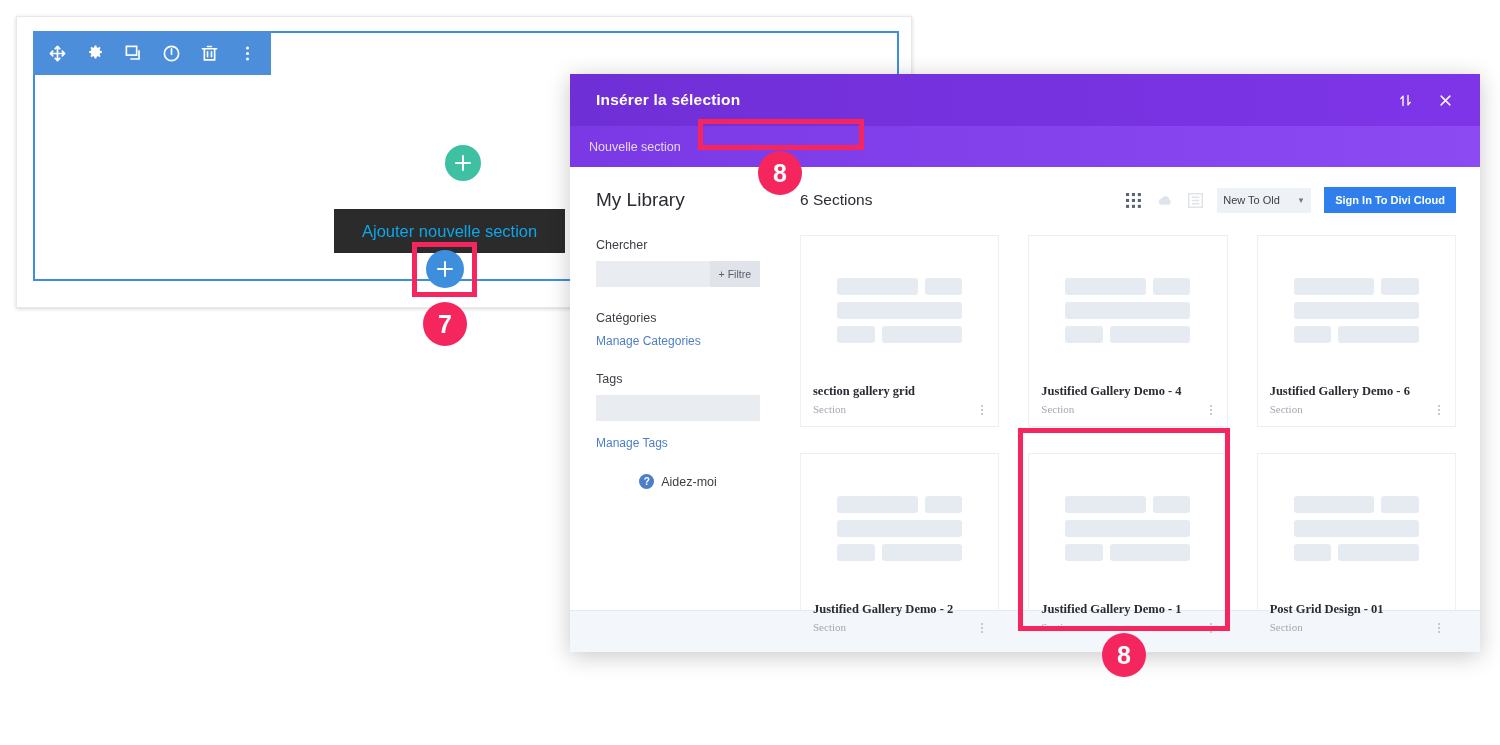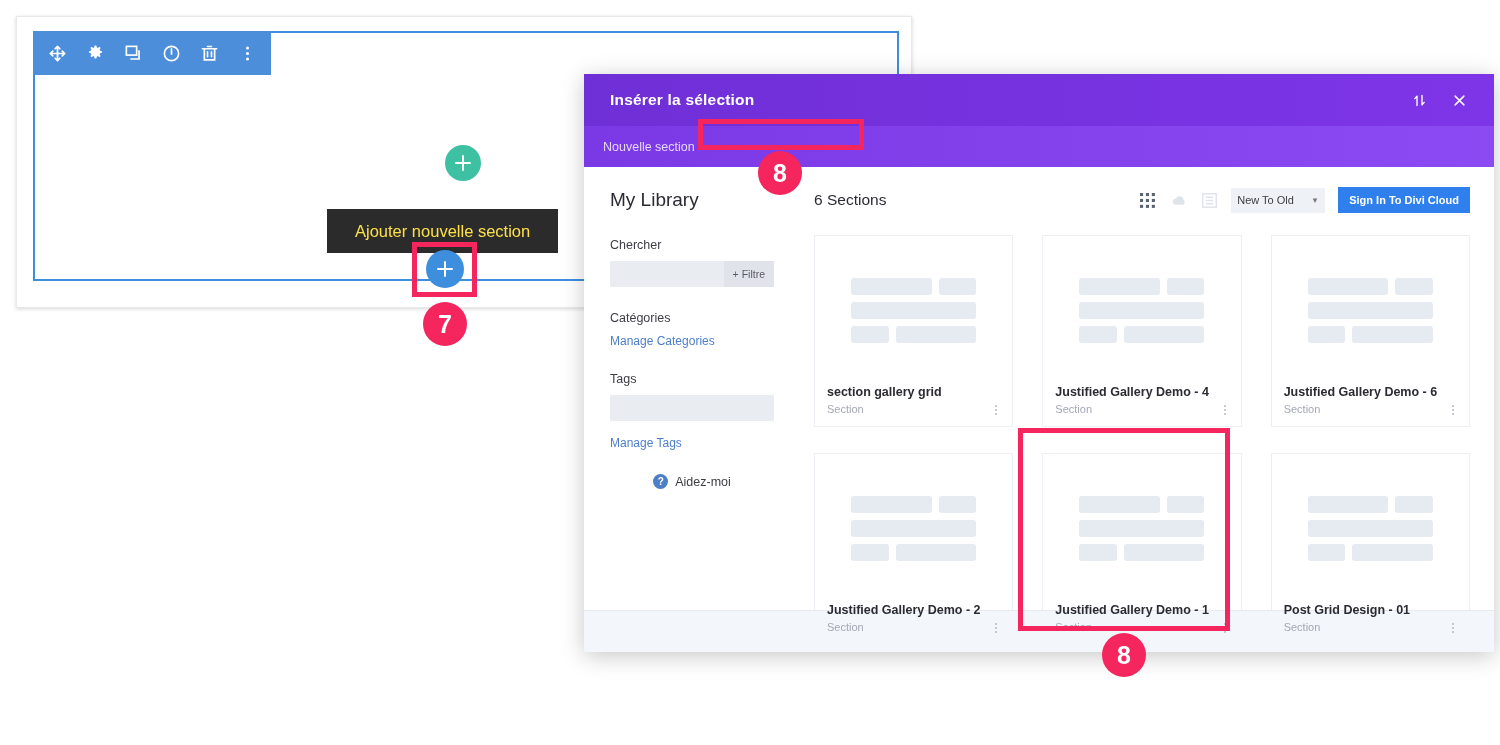--- a/index.html
+++ b/index.html
@@ -99,25 +99,25 @@
     border-radius: 50%;
     background: #3e8ede;
     display: flex;
     align-items: center;
     justify-content: center;
     z-index: 6;
   }
 
   .tooltip-dark {
     position: absolute;
-    left: 327px;
+    left: 334px;
     top: 209px;
     height: 44px;
     background: #2b2b2b;
-    color: #fde047;
+    color: #0ea5e9;
     display: flex;
     align-items: center;
     padding: 0 28px;
     font-size: 16.5px;
     white-space: nowrap;
     z-index: 4;
   }
 
   
   .hl-box {
@@ -154,21 +154,20 @@
     position: absolute;
     left: 570px;
     top: 74px;
     width: 910px;
     height: 578px;
     background: #a3a3a3;
     box-shadow: 0 4px 22px rgba(0,0,0,0.22);
     z-index: 20;
     display: flex;
     flex-direction: column;
-    margin-left: 14px;
   }
 
   .modal-titlebar {
     height: 52px;
     background: #7a2fe0;
     background: linear-gradient(90deg, #6f2fd6 0%, #7e35e8 100%);
     display: flex;
     align-items: center;
     padding: 0 26px;
     flex: none;
@@ -431,20 +430,21 @@
   }
   .sk-row { display: flex; gap: 7px; }
   .sk-bar { height: 17px; background: #e6eaf1; border-radius: 3px; }
   .sk-w-big { flex: 2.15; }
   .sk-w-sm { flex: 1; }
   .sk-w-full { flex: 1; }
 
   .card-foot {
     padding: 0 12px 11px;
     position: relative;
+    font-family: Liberation Serif, serif;
   }
   .card-title {
     font-size: 12.5px;
     font-weight: bold;
     color: #2b2b33;
     margin-bottom: 4px;
     white-space: nowrap;
     overflow: hidden;
     text-overflow: ellipsis;
   }

